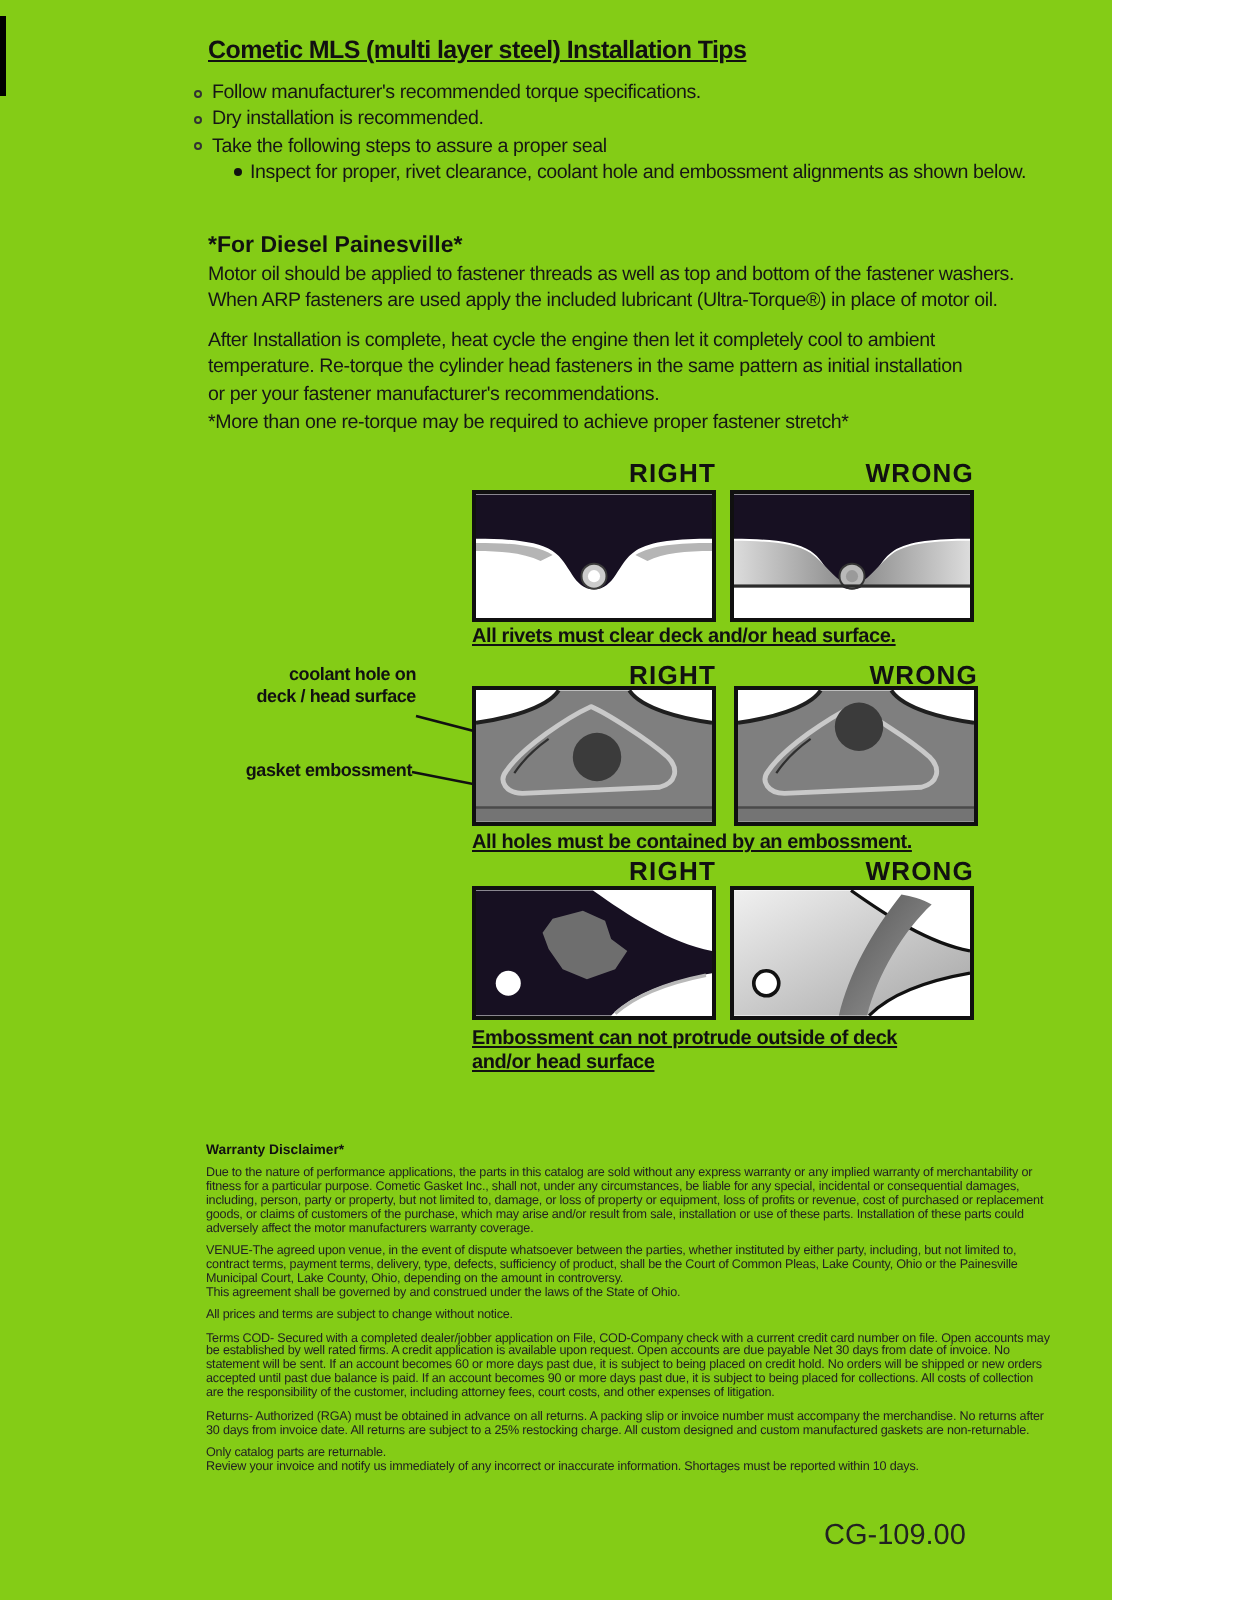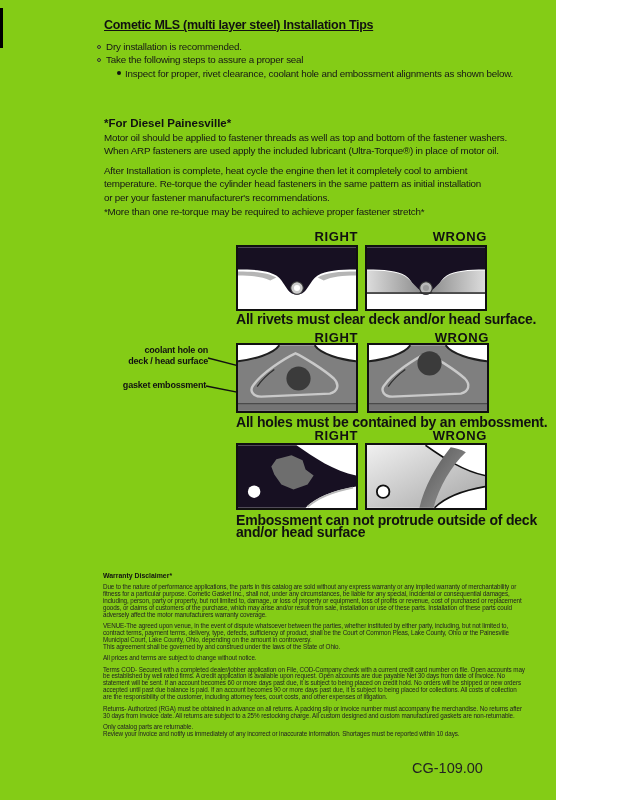--- a/index.html
+++ b/index.html
@@ -26,41 +26,45 @@
   .p1 { top:131px; }
   .p2 { top:164px; }
   .note { top:205px; }
 
   .rw-label { position:absolute; width:122px; text-align:right; font-size:13px; font-weight:bold; letter-spacing:0.6px; color:#111; }
   .panel { position:absolute; width:122px; height:66px; border:2.5px solid #101010; background:#fff; }
   .panel svg { display:block; width:100%; height:100%; }
   .panel.tall { height:70px; }
   .panel.r3 { height:67px; }
 
-  .caption { position:absolute; font-size:14px; font-weight:bold; letter-spacing:-0.2px; line-height:12px; white-space:pre-line; color:#111; }
+  .caption { position:absolute; font-size:10px; font-weight:bold; letter-spacing:-0.2px; line-height:12px; white-space:pre-line; color:#111;text-decoration:underline; }
 
   .annot { position:absolute; font-size:9px; font-weight:bold; letter-spacing:-0.2px; line-height:10.5px; text-align:right; white-space:pre-line; color:#111; }
   .leader-svg { position:absolute; left:200px; top:348px; width:100px; height:60px; overflow:visible; }
 
   .warranty { position:absolute; left:103px; top:572px; width:512px; }
   .warranty h4 { font-size:6.9px; font-weight:bold; margin-bottom:5px; color:#111; }
   .warranty p { font-size:6.3px; line-height:6.9px; letter-spacing:-0.1px; white-space:pre-line; margin-bottom:4.5px; color:#222; }
 
   .footer-code { position:absolute; left:412px; top:760px; font-size:14.5px; color:#222; }
 </style>
 </head>
 <body>
 
 <div class="page">
 
   <div class="scan-mark"></div>
 
   <div class="doc-title">Cometic MLS (multi layer steel) Installation Tips</div>
 
   <div class="tips">
+    <div class="tip-row">
+      <span class="o-bullet"></span>
+      <span>Follow manufacturer's recommended torque specifications.</span>
+    </div>
     <div class="tip-row">
       <span class="o-bullet"></span>
       <span>Dry installation is recommended.</span>
     </div>
     <div class="tip-row">
       <span class="o-bullet"></span>
       <span>Take the following steps to assure a proper seal</span>
     </div>
     <div class="tip-row sub">
       <span class="f-bullet"></span>
@@ -108,21 +112,21 @@
       <circle cx="58.5" cy="40.5" r="3" fill="#9a9a9a"></circle>
       <rect x="0" y="44.6" width="117" height="1.6" fill="#2b2b2b"></rect>
     </svg>
   </div>
 
   <div class="caption" style="left:236px; top:313px;">All rivets must clear deck and/or head surface.</div>
 
   <div class="rw-label" style="left:236px; top:330px;">RIGHT</div>
   <div class="rw-label" style="left:367px; top:330px;">WRONG</div>
 
-  <div class="annot" style="left:98px; top:345px; width:110px;">coolant hole on
+  <div class="annot" style="left:98px; top:332px; width:110px;">coolant hole on
 deck / head surface</div>
   <div class="annot" style="left:96px; top:380px; width:110px;">gasket embossment</div>
   <svg class="leader-svg">
     <line x1="8" y1="10" x2="93" y2="32" stroke="#111" stroke-width="1.3"></line>
     <line x1="6" y1="38" x2="57" y2="48" stroke="#111" stroke-width="1.3"></line>
   </svg>
 
   <div class="panel tall" style="left:236px; top:343px;">
     <svg viewBox="0 0 117 65">
       <path d="M41,0 C35,9 15,14 0,16 L0,65 H117 L117,16 C102,14 82,9 76,0 Z" fill="#7f7f7f"></path>

